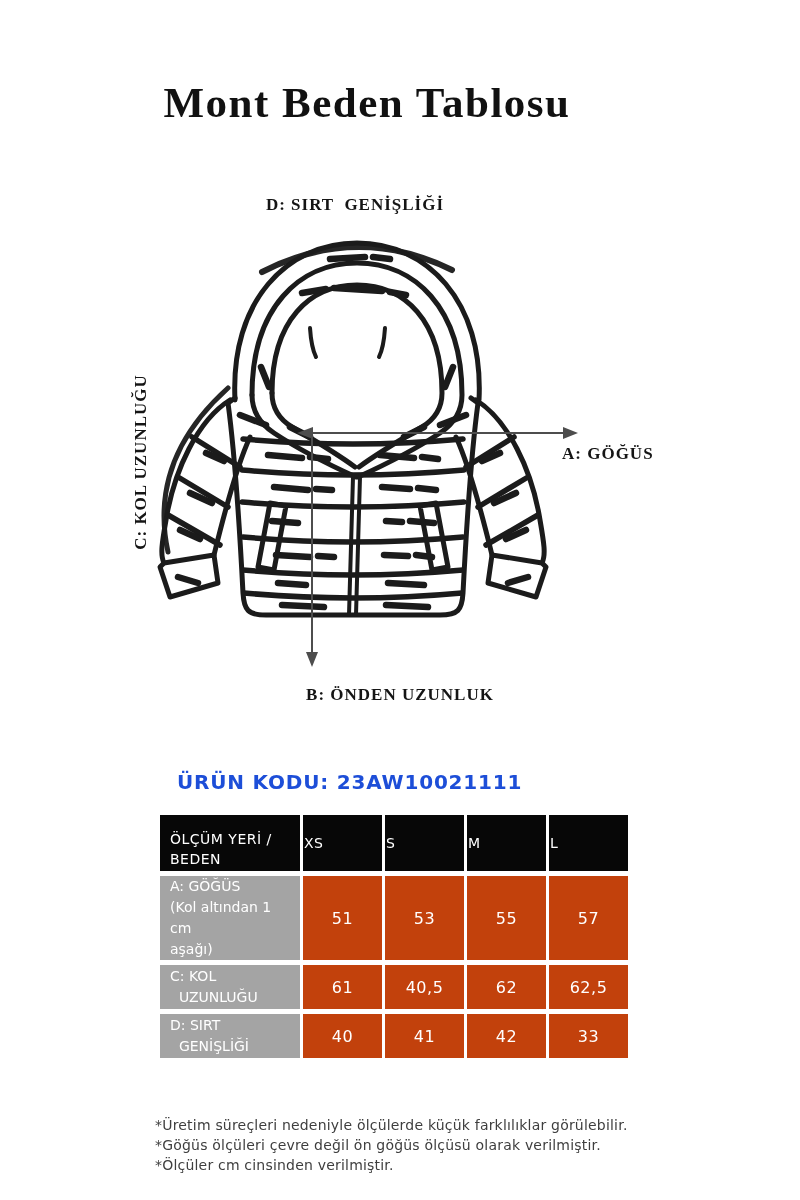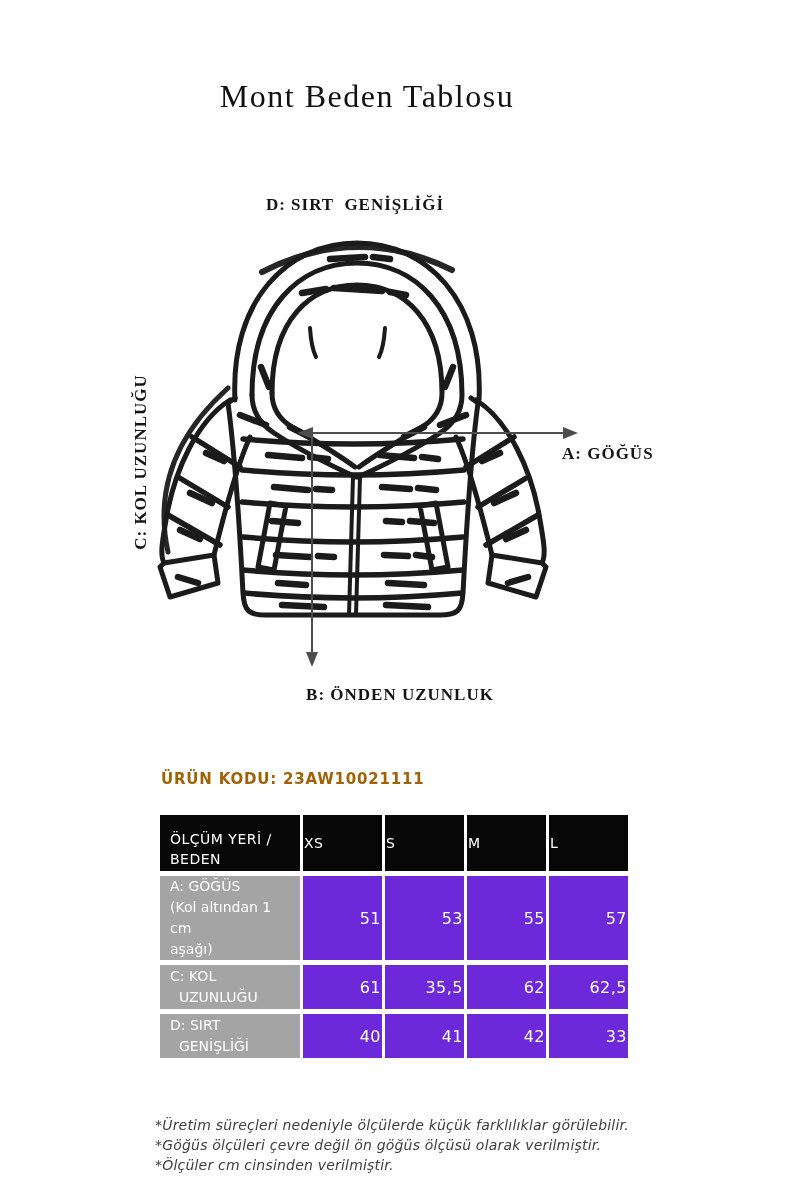--- a/index.html
+++ b/index.html
@@ -1,45 +1,45 @@
 <!DOCTYPE html>
 <html><head>
 <meta charset="utf-8">
 <style>
   html,body{margin:0;padding:0;background:#ffffff;}
   .canvas{position:relative;width:800px;height:1200px;background:#ffffff;overflow:hidden;
           font-family:"DejaVu Sans","Liberation Sans",sans-serif;}
   .page-title{position:absolute;left:137px;top:78px;width:460px;text-align:center;
-          font-family:"Liberation Serif","DejaVu Serif",serif;font-weight:400;
-          font-size:32px;letter-spacing:1.5px;color:#111;white-space:pre;}
+          font-family:"Liberation Serif","DejaVu Serif",serif;font-weight:700;
+          font-size:43px;letter-spacing:1.5px;color:#111;white-space:pre;}
   .diagram{position:absolute;left:0;top:0;width:800px;height:740px;}
   .diagram svg{position:absolute;left:140px;top:215px;}
   .mlbl{position:absolute;font-family:"Liberation Serif","DejaVu Serif",serif;font-weight:700;
           font-size:17px;letter-spacing:1px;color:#151515;white-space:pre;}
   .mlbl-d{left:245px;top:195px;width:220px;text-align:center;}
   .mlbl-c{left:49px;top:451px;width:186px;height:22px;text-align:center;
           transform:rotate(-90deg);transform-origin:center;}
   .mlbl-a{left:562px;top:444px;}
   .mlbl-b{left:300px;top:685px;width:200px;text-align:center;}
-  .product-code{position:absolute;left:161px;top:770px;font-weight:700;font-size:15px;
-          letter-spacing:0.8px;color:#a16207;}
+  .product-code{position:absolute;left:177px;top:770px;font-weight:700;font-size:20px;
+          letter-spacing:0.8px;color:#1d4ed8;}
   table.size{position:absolute;left:157px;top:810px;border-collapse:separate;
           border-spacing:3px 5px;table-layout:fixed;}
   table.size td{vertical-align:middle;color:#fff;overflow:hidden;}
   td.head{background:#070707;font-size:14px;letter-spacing:0.5px;font-weight:500;}
   td.corner{text-align:left;padding:12px 6px 0 10px;white-space:pre-wrap;line-height:1.45;}
   td.size-h{text-align:left;}
   td.rowlabel{background:#a4a4a4;font-size:14px;text-align:left;padding:0 6px 0 10px;
           white-space:pre-wrap;line-height:1.5;}
-  td.val{background:#6d28d9;font-size:16px;text-align:right;letter-spacing:0.5px;}
+  td.val{background:#c2410c;font-size:16px;text-align:center;letter-spacing:0.5px;}
   tr.r-head td{height:44px;}
   tr.r-a td{height:60px;}
   tr.r-std td{height:42px;}
   .notes{position:absolute;left:155px;top:1116px;font-size:14px;line-height:19px;
-          color:#3e3e3e;letter-spacing:0.2px;font-style:italic;}
+          color:#3e3e3e;letter-spacing:0.2px;}
   .notes div{margin:0 0 1px 0;}
 </style>
 </head>
 <body>
 
 <div class="canvas">
 
   <div class="page-title">Mont Beden Tablosu</div>
 
   <div class="diagram">
@@ -192,21 +192,21 @@
 aşağı)</td>
       <td class="val">51</td>
       <td class="val">53</td>
       <td class="val">55</td>
       <td class="val">57</td>
     </tr>
     <tr class="r-std">
       <td class="rowlabel">C: KOL
   UZUNLUĞU</td>
       <td class="val">61</td>
-      <td class="val">35,5</td>
+      <td class="val">40,5</td>
       <td class="val">62</td>
       <td class="val">62,5</td>
     </tr>
     <tr class="r-std">
       <td class="rowlabel">D: SIRT
   GENİŞLİĞİ</td>
       <td class="val">40</td>
       <td class="val">41</td>
       <td class="val">42</td>
       <td class="val">33</td>

